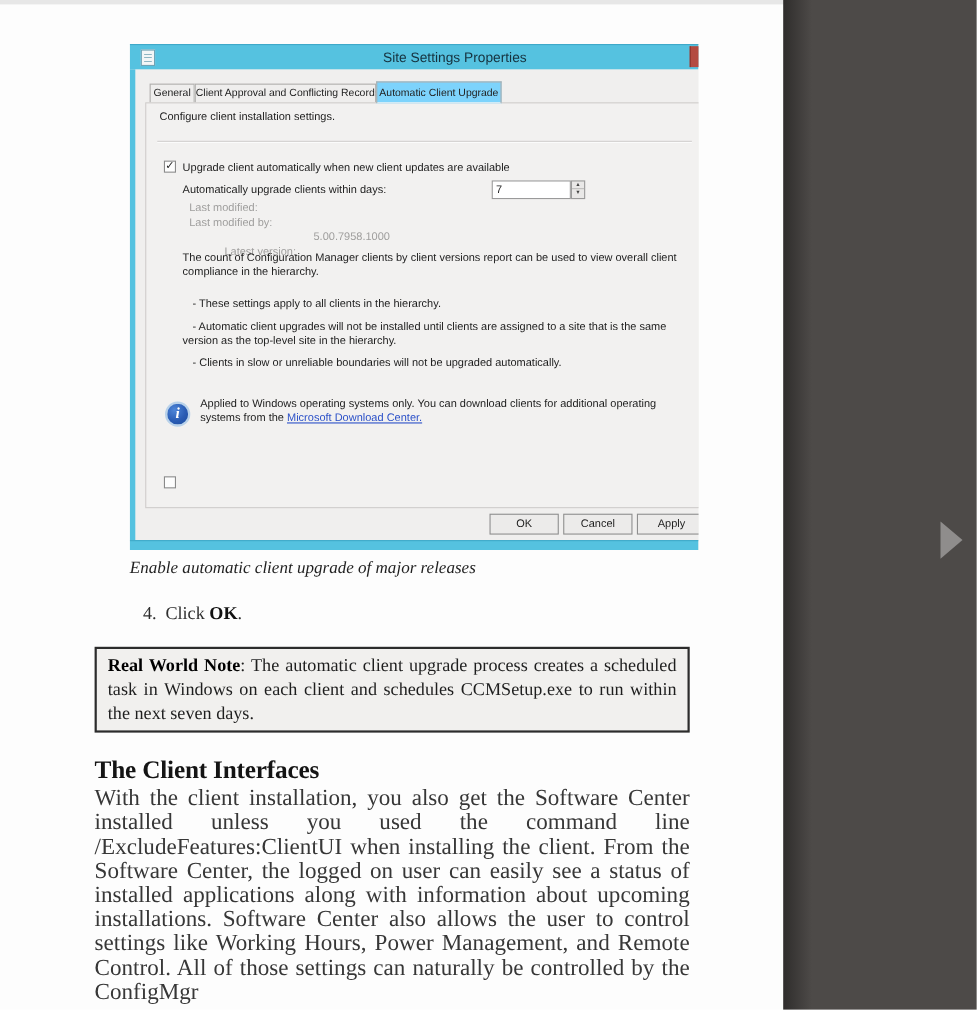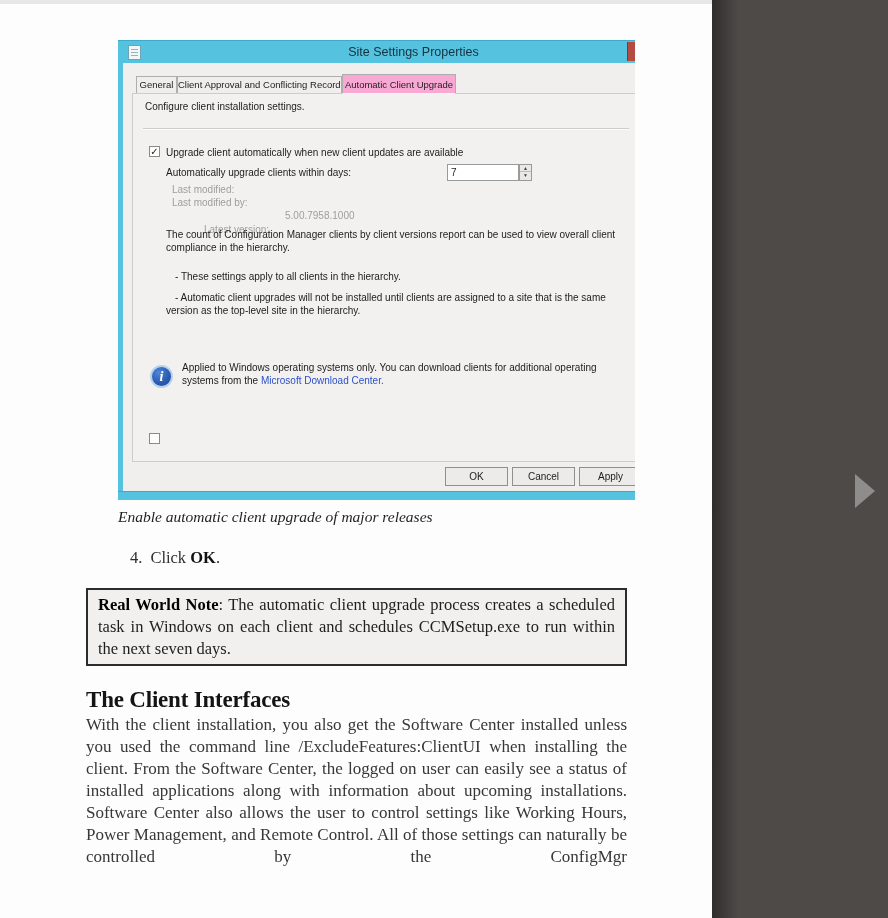--- a/index.html
+++ b/index.html
@@ -30,21 +30,21 @@
                  background:repeating-linear-gradient(#8fb5c2 0 1px, transparent 1px 3px); }
   .close-btn { position:absolute; left:509px; top:1px; width:10px; height:19px; background:#b44b41;
                border-left:1px solid #8c352d; cursor:pointer; }
   .dlg-left { position:absolute; left:0; top:23px; width:5px; height:428px; background:#55c2e0; }
   .dlg-bottom { position:absolute; left:0; top:451px; width:517px; height:9px; background:#55c2e0;
                 border-top:1px solid #3fa9c9; }
 
   .tab { position:absolute; top:36px; height:33px; background:#efeeed; border:1px solid #b0aeac;
          font-size:9.5px; text-align:center; line-height:16px; cursor:pointer; white-space:nowrap;
          overflow:hidden; color:#222; }
-  .tab.active { top:34px; height:20px; background:#f9a8d4; border-bottom:1px solid #f6f5f4;
+  .tab.active { top:34px; height:20px; background:#7dd3fc; border-bottom:1px solid #f6f5f4;
                 line-height:19px; z-index:3; }
   .tab-page { position:absolute; left:14px; top:53px; width:510px; height:369px;
               border:1px solid #cfcdcb; background:#f2f1f0; }
 
   .dtext { position:absolute; font-size:10px; color:#1c1c1c; white-space:nowrap; }
   .dgray { color:#9f9e9d; }
   .dwrap { white-space:normal; line-height:12.5px; }
   .sep { position:absolute; left:25px; top:88px; width:486px; height:2px;
          border-top:1px solid #cfcdcb; border-bottom:1px solid #fbfbfb; }
 
@@ -58,41 +58,41 @@
   .spin .btns { position:absolute; right:0; top:0; width:13px; height:17px;
                 border:1px solid #9a9a9a; background:#e9e8e7; }
   .spin .btns div { height:7px; font-size:5px; line-height:7px; text-align:center; color:#444;
                     cursor:pointer; }
   .spin .btns div:first-child { border-bottom:1px solid #bdbcbb; }
 
   .info-icon { position:absolute; left:32px; top:325px; width:23px; height:23px; border-radius:50%;
                background:radial-gradient(circle at 35% 30%, #4e86d8 0%, #2a5cb4 55%, #1c4a9c 100%);
                border:2px solid #b9d2ea; color:#fff; font:italic bold 14px "Liberation Serif",serif;
                text-align:center; line-height:19px; }
-  .dlink { color:#2b50c8; cursor:pointer; }
+  .dlink { color:#2b50c8; text-decoration:underline; cursor:pointer; }
 
   .dlg-btn { position:absolute; top:427px; width:63px; height:19px; background:#ecebea;
              border:1px solid #8f8f8f; font:10px "Liberation Sans",sans-serif; color:#1c1c1c;
              text-align:center; line-height:17px; cursor:pointer; }
 
   
   .caption { position:absolute; left:118px; top:508px; font-style:italic; font-size:15.5px;
              color:#1f1f1f; }
   .step { position:absolute; left:130px; top:548px; font-size:16.5px; color:#2e2e2e; }
   .step .num { margin-right:8px; }
   .step b { color:#111; }
 
   .note-box { position:absolute; left:86px; top:588px; width:541px; height:78px;
               background:#f1f0ee; border:2px solid #2c2c2c; padding:4px 10px;
               font-size:16.5px; line-height:22px; color:#1e1e1e; text-align:justify; }
   .note-box b { color:#000; }
 
   .section-heading { position:absolute; left:86px; top:687px; font-size:23px; font-weight:bold;
                      color:#141414; letter-spacing:-0.2px; }
-  .body-par { position:absolute; left:86px; top:714px; width:541px; font-size:17px;
+  .body-par { position:absolute; left:86px; top:714px; width:541px; font-size:21px;
               line-height:22px; color:#373737; text-align:justify; text-align-last:justify; }
 </style>
 </head>
 <body>
 
 <div id="stage">
 
   <div class="top-strip"></div>
 
   <div class="dialog">
@@ -128,20 +128,21 @@
 
     <div class="dtext dgray" style="left:54px; top:144px;">Last modified:</div>
     <div class="dtext dgray" style="left:54px; top:157px;">Last modified by:</div>
     <div class="dtext dgray" style="left:54px; top:184px;margin-left:32px;">Latest version:</div>
     <div class="dtext dgray" style="left:167px; top:170px;">5.00.7958.1000</div>
 
     <div class="dtext dwrap" style="left:48px; top:189px; width:458px;">The count of Configuration Manager clients by client versions report can be used to view overall client compliance in the hierarchy.</div>
 
     <div class="dtext dwrap" style="left:48px; top:231px; width:452px; text-indent:9px;">- These settings apply to all clients in the hierarchy.</div>
     <div class="dtext dwrap" style="left:48px; top:252px; width:460px; text-indent:9px;">- Automatic client upgrades will not be installed until clients are assigned to a site that is the same version as the top-level site in the hierarchy.</div>
+    <div class="dtext dwrap" style="left:48px; top:285px; width:452px; text-indent:9px;">- Clients in slow or unreliable boundaries will not be upgraded automatically.</div>
 
     <div class="info-icon">i</div>
     <div class="dtext dwrap" style="left:64px; top:322px; width:445px;"><span>Applied to Windows operating systems only. You can download clients for additional operating systems from the </span><span class="dlink">Microsoft Download Center.</span></div>
 
     <span class="cbox" style="left:31px; top:393px;"></span>
 
     <div class="dlg-btn" style="left:327px;">OK</div>
     <div class="dlg-btn" style="left:394px;">Cancel</div>
     <div class="dlg-btn" style="left:461px;">Apply</div>
 

